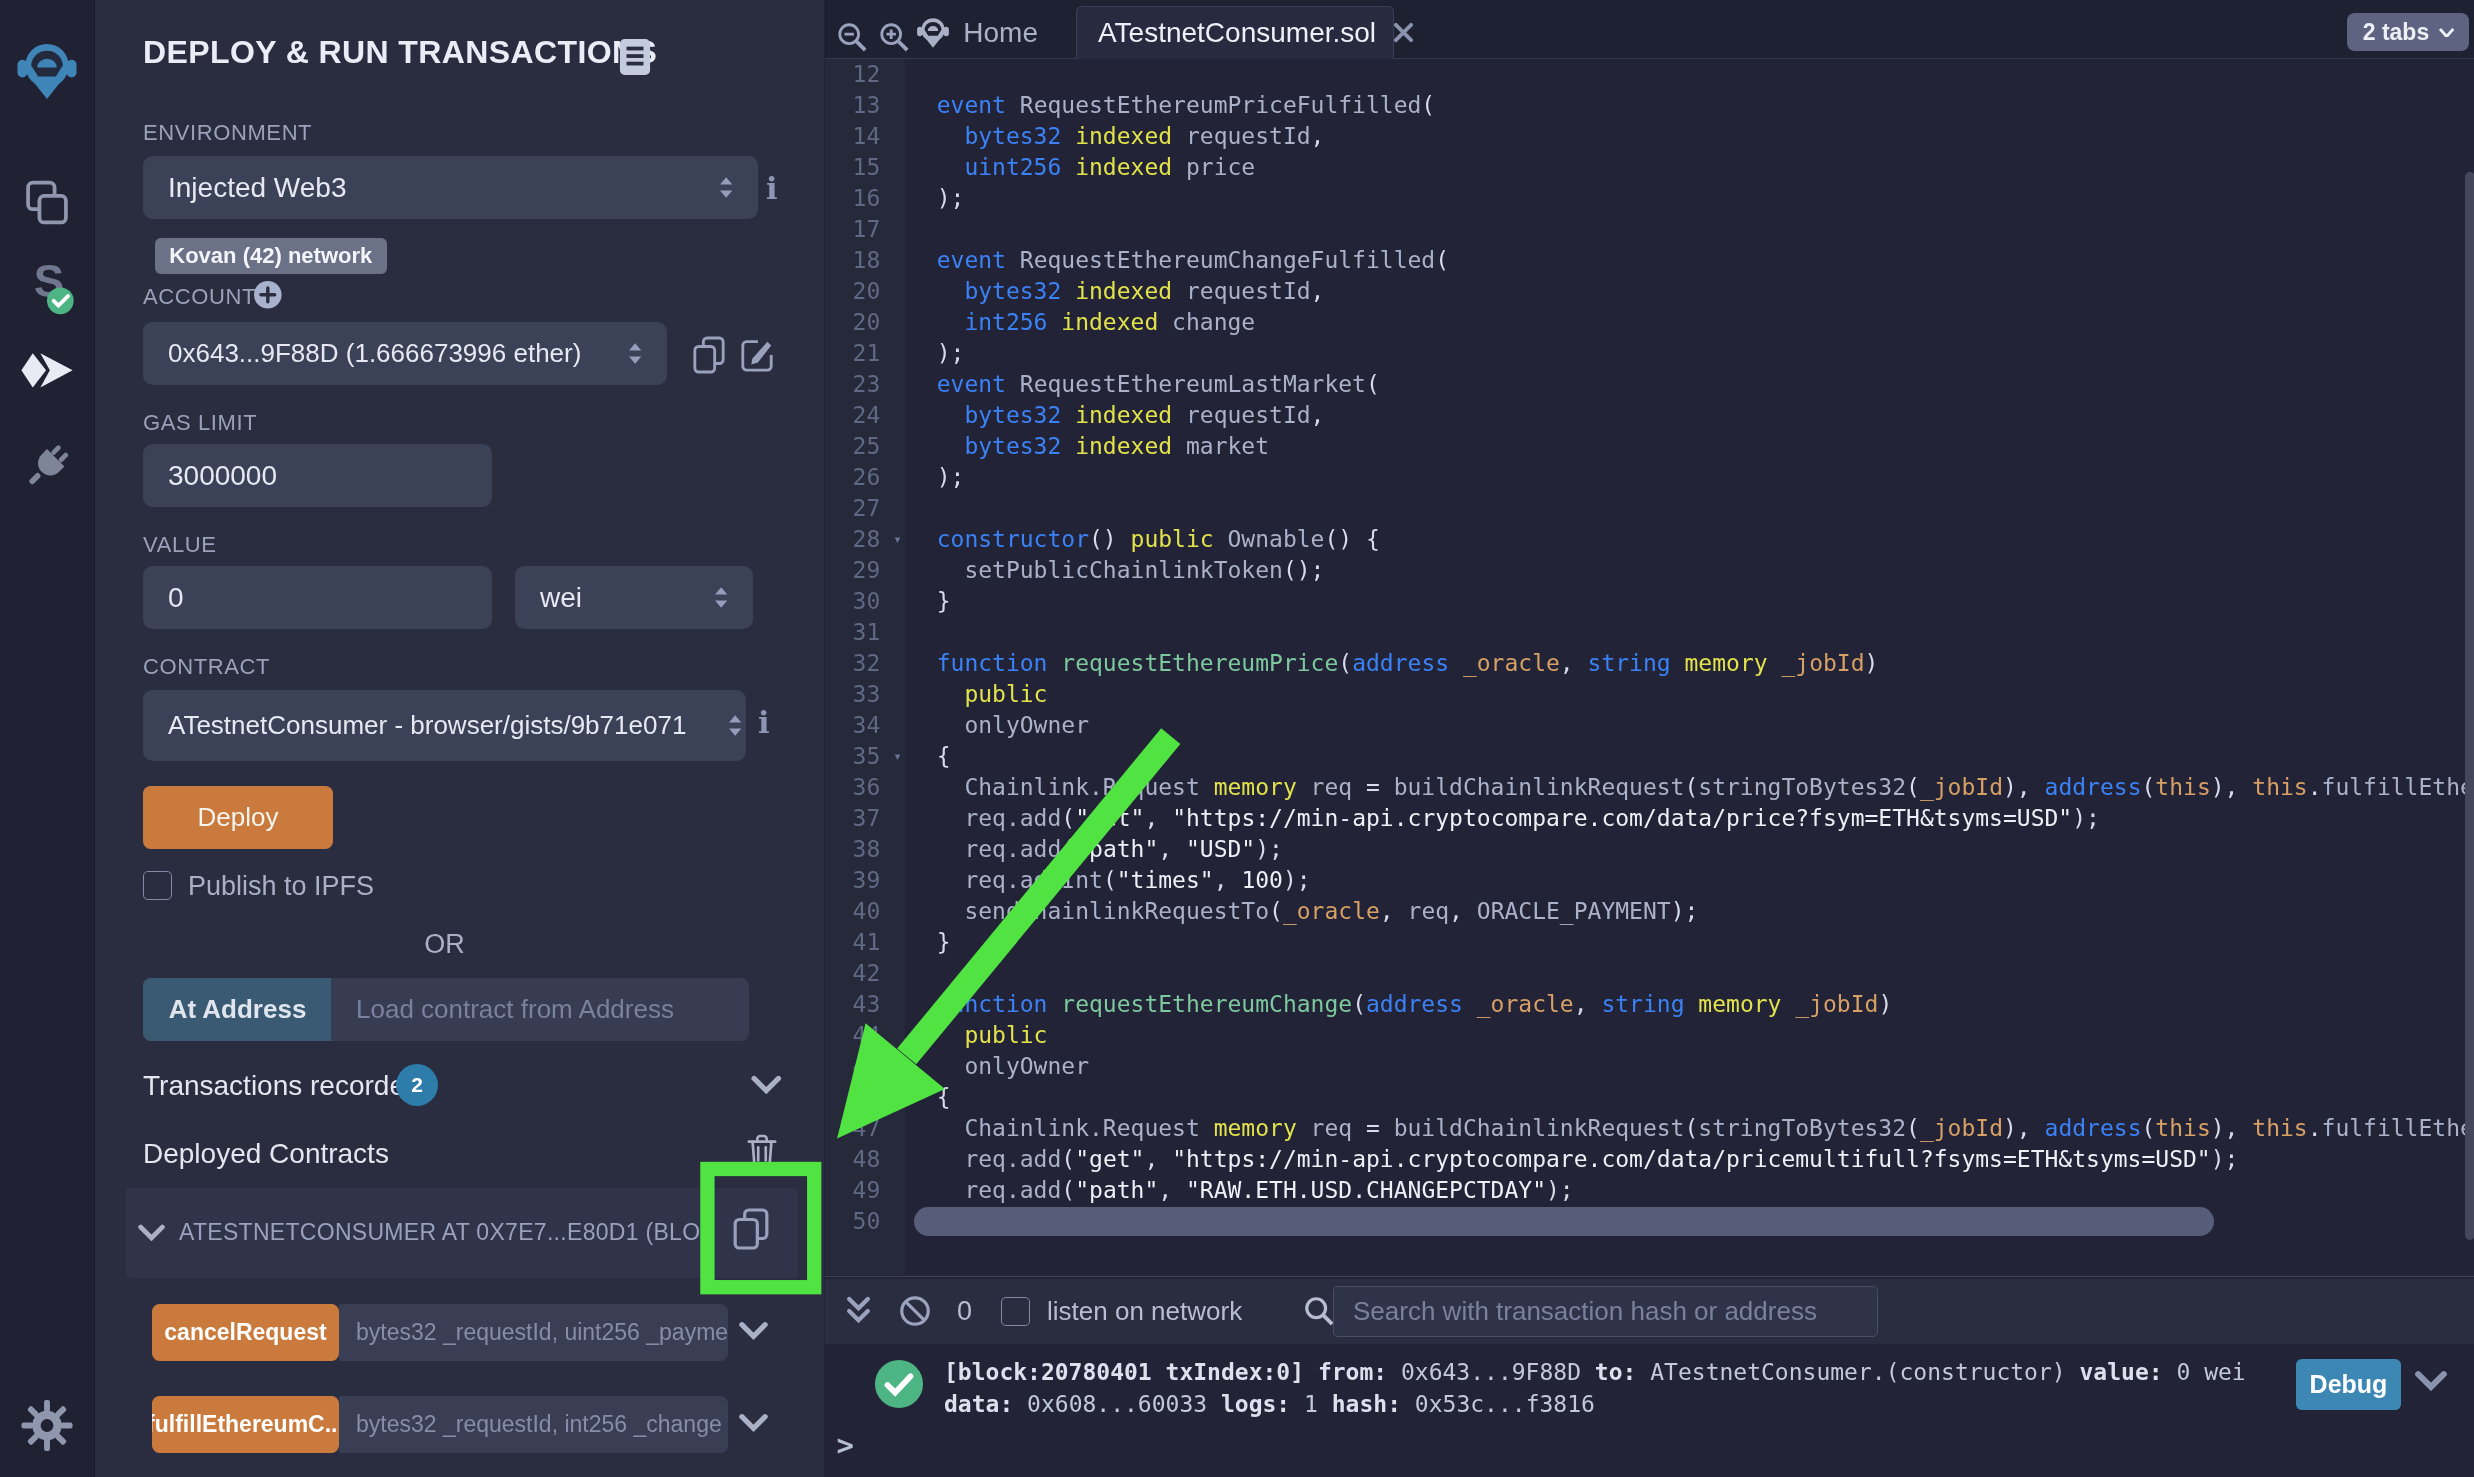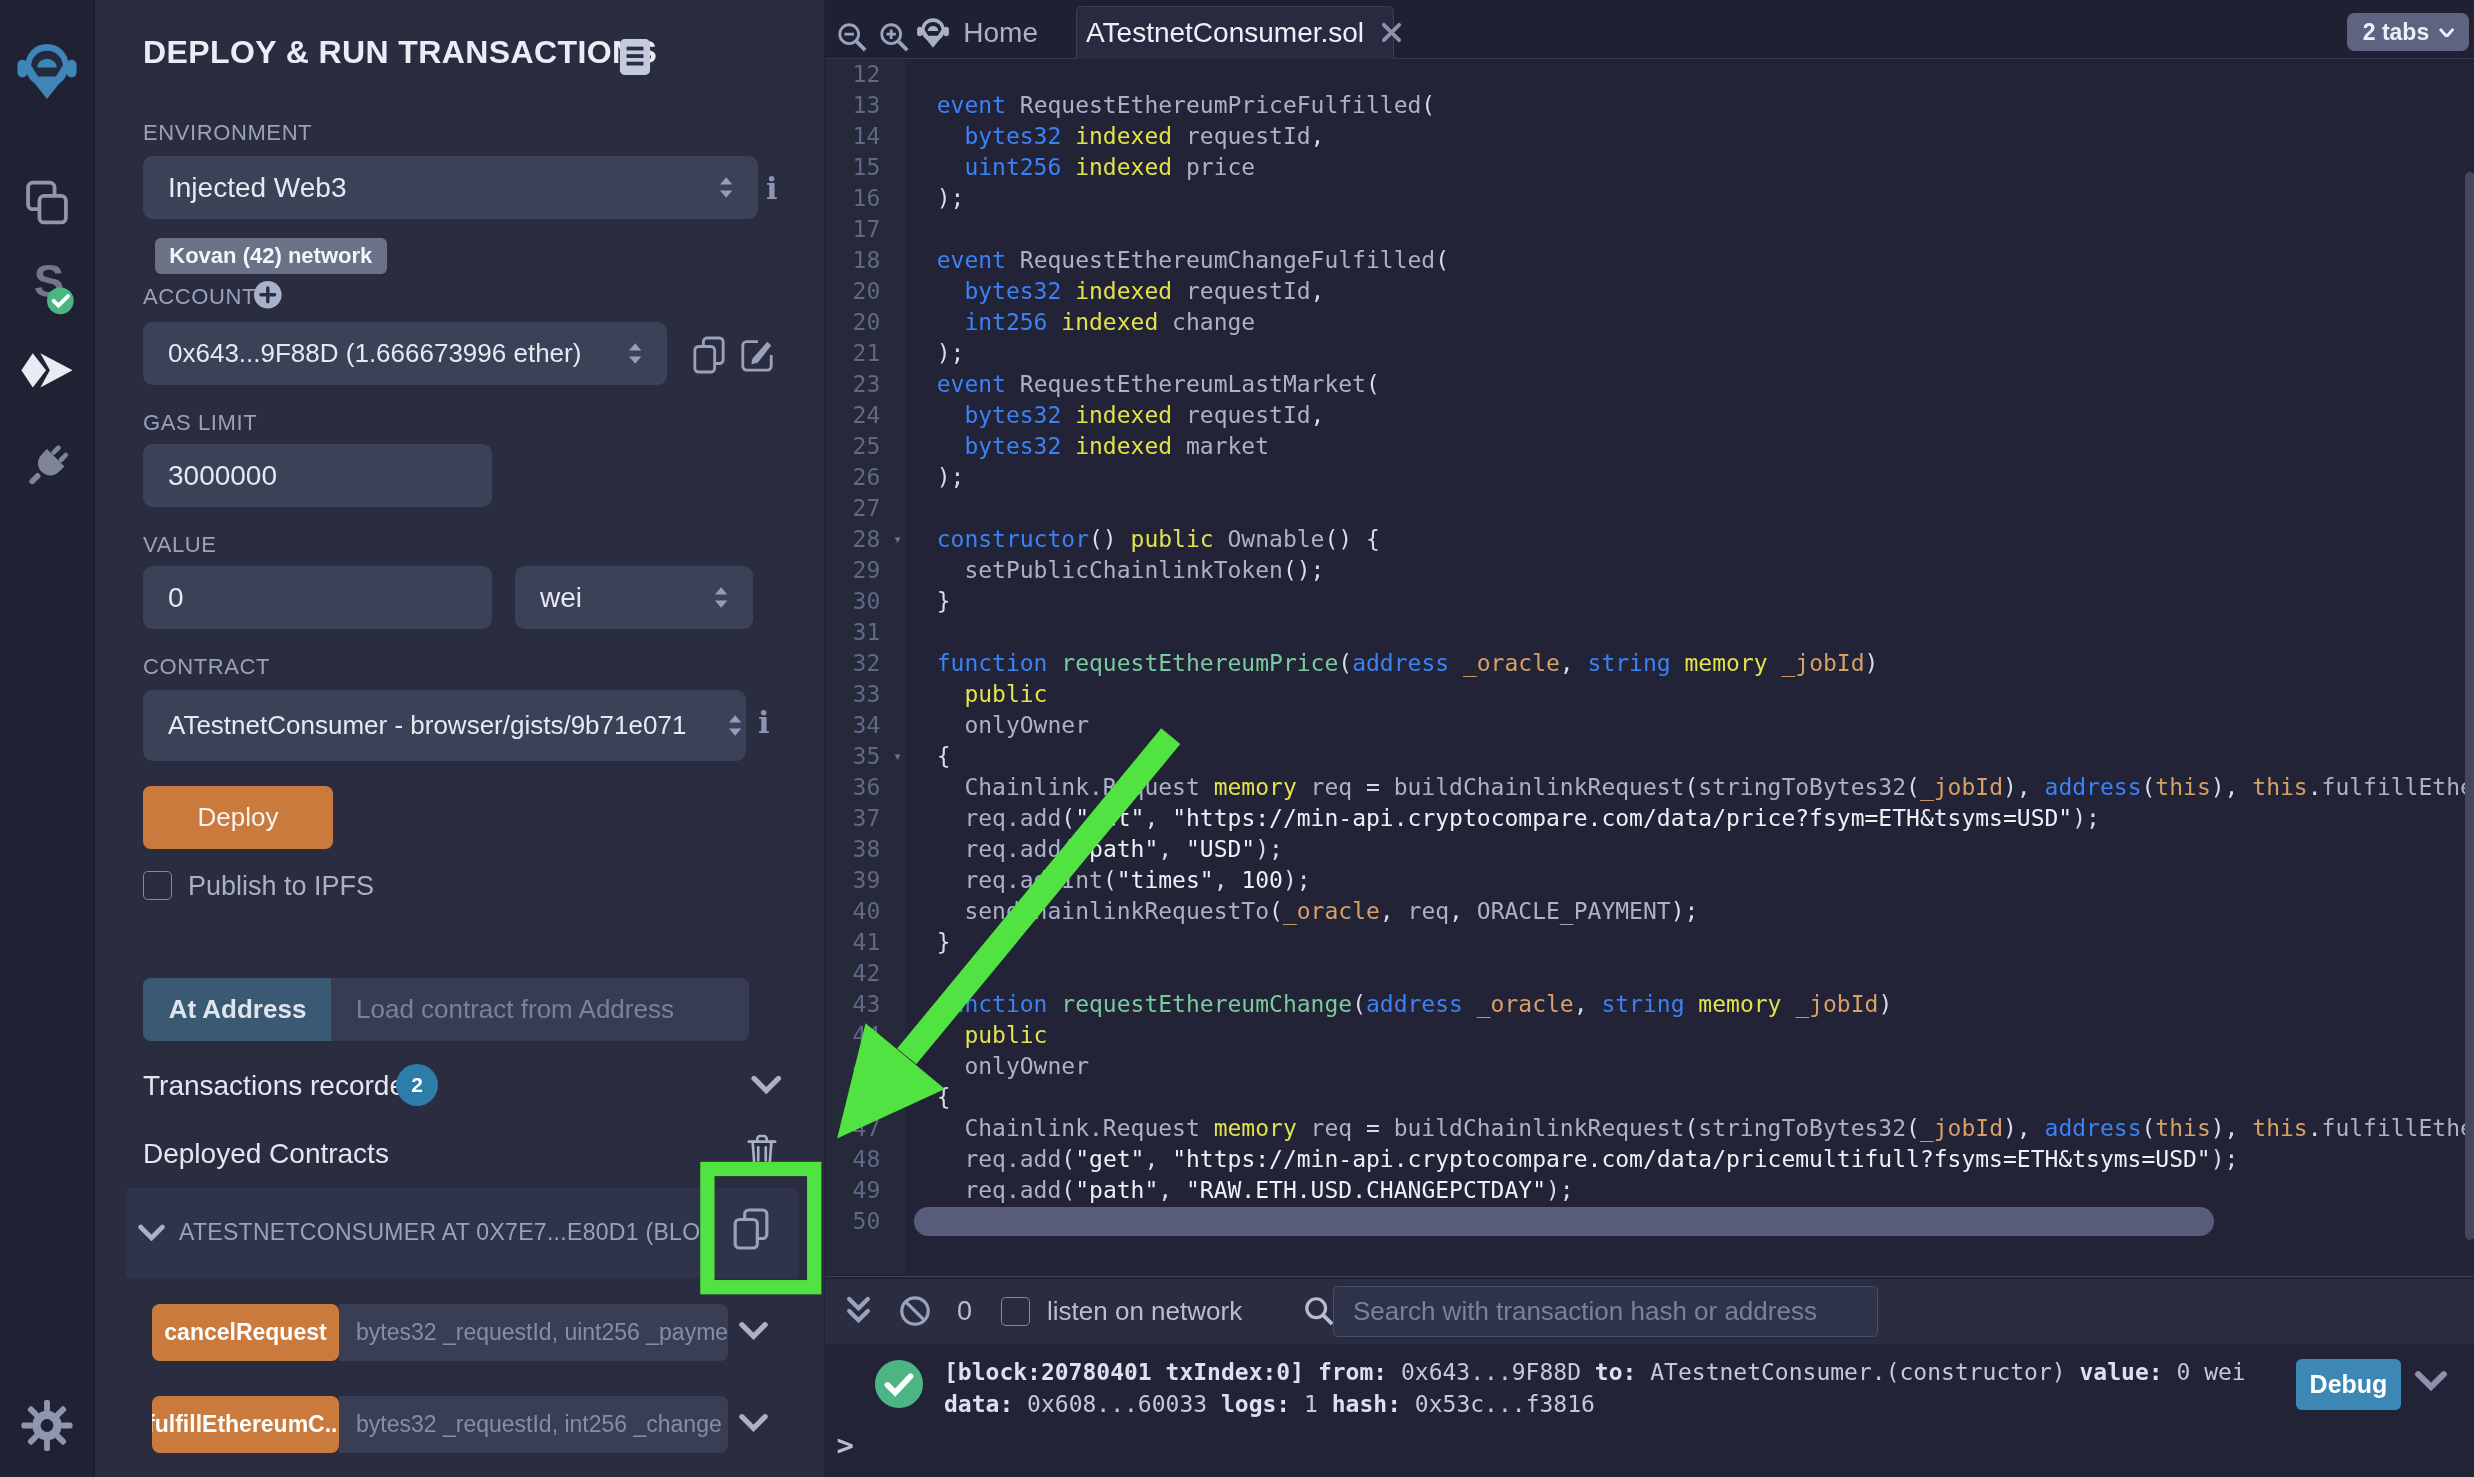--- a/index.html
+++ b/index.html
@@ -32,21 +32,21 @@
   .fnrow-btn{position:absolute;left:57px;width:187px;height:57px;background:var(--orange);border-radius:7.6px;
     color:#fff;font-weight:bold;font-size:23px;display:flex;align-items:center;justify-content:center;
     overflow:hidden;white-space:nowrap;cursor:pointer}
   .fnrow-input{position:absolute;left:244px;width:389px;height:57px;background:#3a3e54;border-radius:0 7.6px 7.6px 0;
     color:#858da8;font-size:23px;display:flex;align-items:center;padding:0 17px;overflow:hidden;white-space:nowrap}
   
   #editor{left:825px;top:0;width:1650px;height:1276px;background:var(--bg)}
   #tabbar{position:absolute;left:0;top:0;width:100%;height:59px;background:#1e2132;border-bottom:1.9px solid #343950}
   #activetab{position:absolute;left:251px;top:5.7px;width:318px;height:53px;background:#282b40;
     border:1px solid var(--border);border-bottom:none;border-radius:5.7px 5.7px 0 0;display:flex;align-items:center;
-    padding:0 9px;color:#eef0f7;font-size:28px;gap:17px}
+    padding:0 21px;color:#eef0f7;font-size:28px;gap:17px}
   #hometab{position:absolute;left:91px;top:7.6px;height:50px;display:flex;align-items:center;gap:13.3px;
     color:var(--muted);font-size:28px}
   #tabsbadge{position:absolute;right:5.7px;top:13.3px;height:38px;background:#5d6380;border-radius:7.6px;
     display:flex;align-items:center;gap:9.5px;padding:0 15.3px;color:#eef0f7;font-size:23px;font-weight:bold}
   #gutterbg{position:absolute;left:0;top:59px;width:80px;height:1216px;background:#262939}
   #code-lines{position:absolute;left:0;top:59px;width:1650px;height:1216px;overflow:hidden;
     font-family:"DejaVu Sans Mono","Liberation Mono",monospace;font-size:23px;line-height:31px}
   .cline{display:flex;height:31px;white-space:pre}
   .cline .ln{width:61px;text-align:right;padding-right:5.7px;color:var(--lnno);flex:none}
   .cline .fold{width:23px;flex:none;color:#6b7490;font-size:14.3px;text-align:center;line-height:31px}
@@ -235,20 +235,21 @@
           </svg>
       </span>
     </div>
     <span class="abs" style="left:663px;top:704px;color:#8d95b2;font-family:'DejaVu Serif',serif;font-weight:bold;font-size:30.5px">i</span>
 
     <div class="btn" style="left:48px;top:786px;width:190px;height:63px;background:var(--orange)">Deploy</div>
 
     <span class="checkbox" style="left:48px;top:871px"></span>
     <span class="abs" style="left:93px;top:871px;font-size:27px;color:var(--muted)">Publish to IPFS</span>
 
+    <div class="abs" style="left:0;top:929px;width:699px;text-align:center;font-size:27px;color:var(--muted)">OR</div>
 
     <div class="btn" style="left:48px;top:978px;width:189px;height:63px;background:var(--ataddr);border-radius:7.6px 0 0 7.6px;font-weight:bold;color:#dfe4ed">At Address</div>
     <div class="input" style="left:236px;top:978px;width:418px;height:63px;background:var(--input2);border-radius:0 7.6px 7.6px 0;font-size:26px">
       <input class="txtfield" style="font-size: 26px;" placeholder="Load contract from Address">
     </div>
 
     <span class="abs" style="left:48px;top:1070px;font-size:28px;color:#e4e7f0">Transactions recorded</span>
     <span class="abs" style="left:301px;top:1064px;width:42px;height:42px;border-radius:50%;background:var(--badge);color:#fff;font-size:21px;font-weight:bold;display:flex;align-items:center;justify-content:center">2</span>
     <span class="abs" style="left:656px;top:1075px">
       <svg width="30.5" height="19" viewBox="0 0 20 12" fill="none" stroke="#aab1c6" stroke-width="3.4" stroke-linecap="round">

